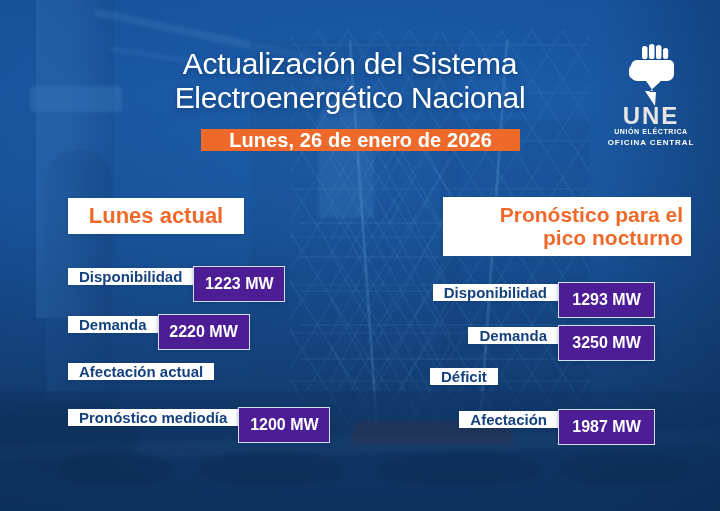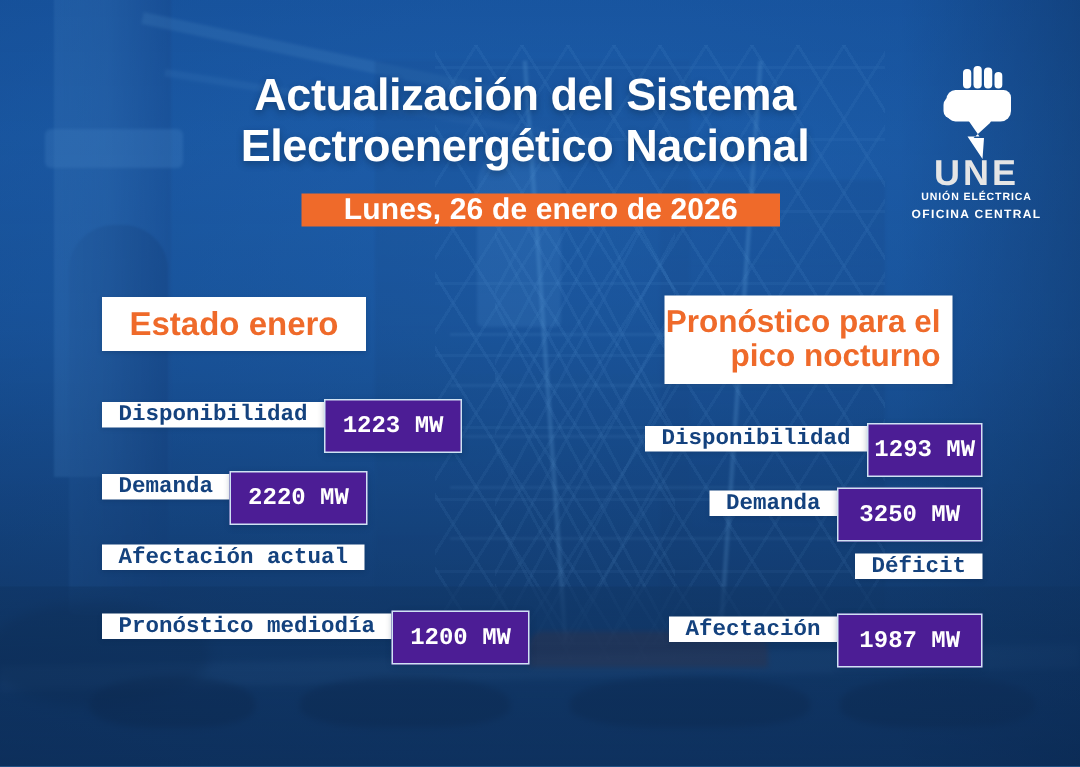--- a/index.html
+++ b/index.html
@@ -208,21 +208,21 @@
   
   .header { position: absolute; left: 0; top: 0; width: 720px; }
 
   .title {
     position: absolute;
     left: 120px; top: 47px;
     width: 460px;
     text-align: center;
     color: #ffffff;
     font-size: 30px;
-    font-weight: bold;
+    font-weight: normal;
     line-height: 1.13;
     letter-spacing: -0.3px;
     text-shadow: 0 2px 5px rgba(8,38,72,.45);
   }
   .title .l2 { display: block; }
 
   .date-badge {
     position: absolute;
     left: 201px; top: 129px;
     width: 319px; height: 22px;
@@ -271,25 +271,25 @@
   }
   .sec-head span {
     color: #ef6a2a;
     font-weight: bold;
     line-height: 1.05;
   }
 
   #sec-head-left  { left: 68px;  top: 198px; width: 176px; height: 36px; justify-content: center; }
   #sec-head-left span { font-size: 22px; }
 
-  #sec-head-right { left: 443px; top: 197px; width: 192px; height: 59px; justify-content: flex-end; padding-right: 8px; box-sizing: border-box; }
+  #sec-head-right { left: 443px; top: 197px; width: 248px; height: 59px; justify-content: flex-end; padding-right: 8px; box-sizing: border-box; }
   #sec-head-right span { font-size: 21px; text-align: right; }
 
   
-  .row { position: absolute; height: 16px; display: flex; align-items: flex-start; font-family: Liberation Mono, monospace; }
+  .row { position: absolute; height: 16px; display: flex; align-items: flex-start; }
 
   .row .label {
     background: #ffffff;
     display: flex;
     align-items: center;
     color: #14427e;
     font-size: 15px;
     font-weight: bold;
     padding: 0 11px;
     white-space: nowrap;
@@ -384,21 +384,21 @@
       </div>
       <div class="logo-une">UNE</div>
       <div class="logo-sub1">UNIÓN ELÉCTRICA</div>
       <div class="logo-sub2">OFICINA CENTRAL</div>
     </div>
   </div>
 
   <div class="col-left">
 
     <div class="sec-head" id="sec-head-left">
-      <span>Estado enero</span>
+      <span>Lunes actual</span>
     </div>
 
     <div class="row" style="top:268px;">
       <div class="label">Disponibilidad</div>
       <div class="value">1223 MW</div>
     </div>
 
     <div class="row" style="top:316px;">
       <div class="label">Demanda</div>
       <div class="value">2220 MW</div>
@@ -426,21 +426,21 @@
     <div class="row" style="left:430px; width:225px; top:284px;">
       <div class="label">Disponibilidad</div>
       <div class="value">1293 MW</div>
     </div>
 
     <div class="row" style="left:430px; width:225px; top:327px;">
       <div class="label">Demanda</div>
       <div class="value">3250 MW</div>
     </div>
 
-    <div class="row" style="left:430px; width:225px; top:369px;">
+    <div class="row" style="left:430px; width:225px; top:369px;flex-direction:column;">
       <div class="label">Déficit</div>
     </div>
 
     <div class="row" style="left:430px; width:225px; top:411px;">
       <div class="label">Afectación</div>
       <div class="value">1987 MW</div>
     </div>
   </div>
 
 </div>

